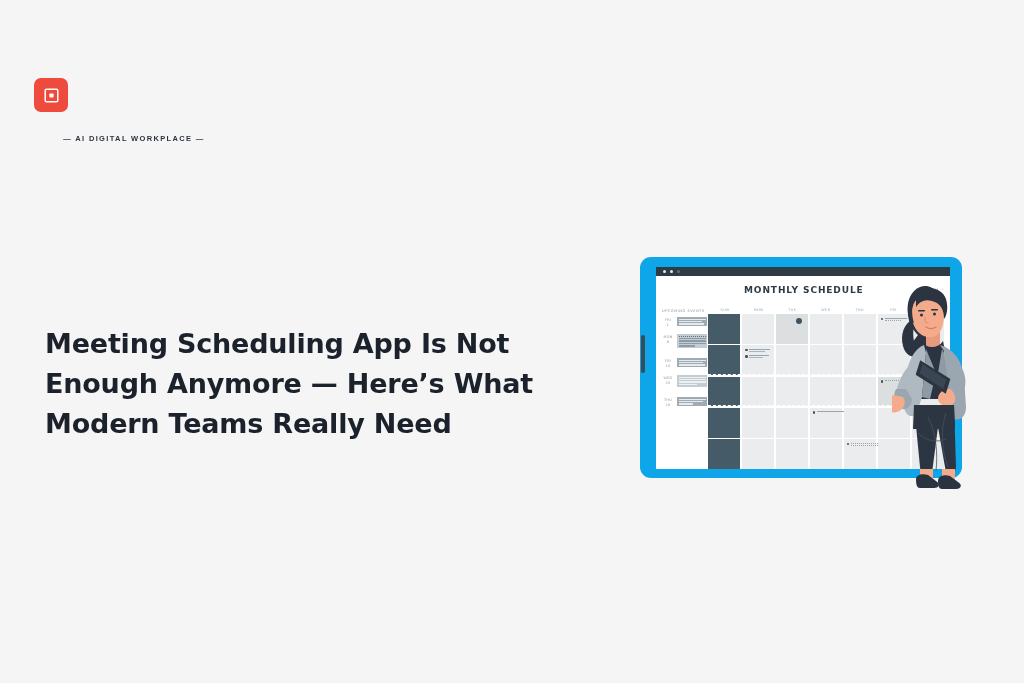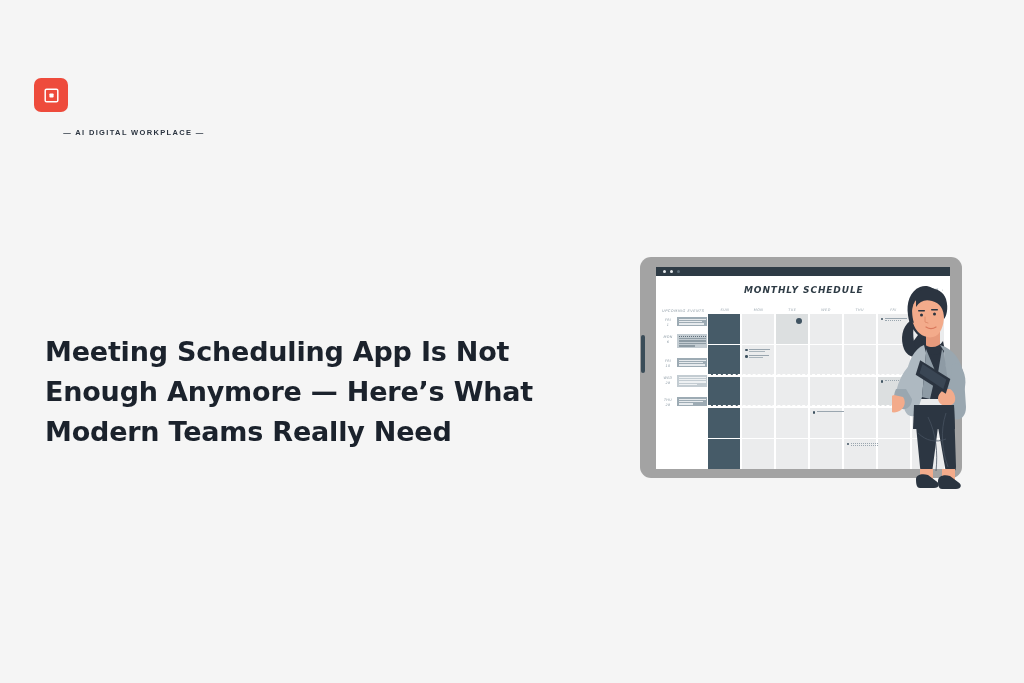--- a/index.html
+++ b/index.html
@@ -22,40 +22,40 @@
   }
   .logo-mark svg { display:block; }
   .logo-word {
     font-size:34px; line-height:34px; letter-spacing:-0.6px;
     color:#1c2430; white-space:nowrap;
     font-family:"DejaVu Sans", sans-serif;
   }
   .logo-word .w-bold { font-weight:bold; }
   .logo-word .w-light { font-weight:normal; color:#242c38; }
   .logo-tag {
-    margin-top:16px; margin-left:2px;
+    margin-top:22px; margin-left:2px;
     font-size:7.5px; font-weight:bold; letter-spacing:1.35px;
     color:#2b3440; white-space:nowrap;
     text-align:center; width:196px;
   }
 
   
   .headline {
-    position:absolute; left:45px; top:332px; width:580px;
+    position:absolute; left:45px; top:324px; width:580px;
     font-size:27px; line-height:40px; font-weight:bold;
     letter-spacing:-0.2px; color:#1b222c;
     font-family:"DejaVu Sans", sans-serif;
   }
 
   
   .illus { position:absolute; left:636px; top:252px; width:340px; height:262px; }
 
   .tablet-body {
     position:absolute; left:4px; top:5px; width:322px; height:221px;
-    background:#a3a3a3; border-radius:11px;font-style:italic;
+    background:#0ea5e9; border-radius:11px;
   }
   .tablet-sidebtn {
     position:absolute; left:1px; top:78px; width:4px; height:38px;
     background:#3a4c58; border-radius:2px;
   }
   .tablet-screen {
     position:absolute; left:16px; top:10px; width:294px; height:202px;
     background:#ffffff; overflow:hidden;
   }
   .screen-bar {

